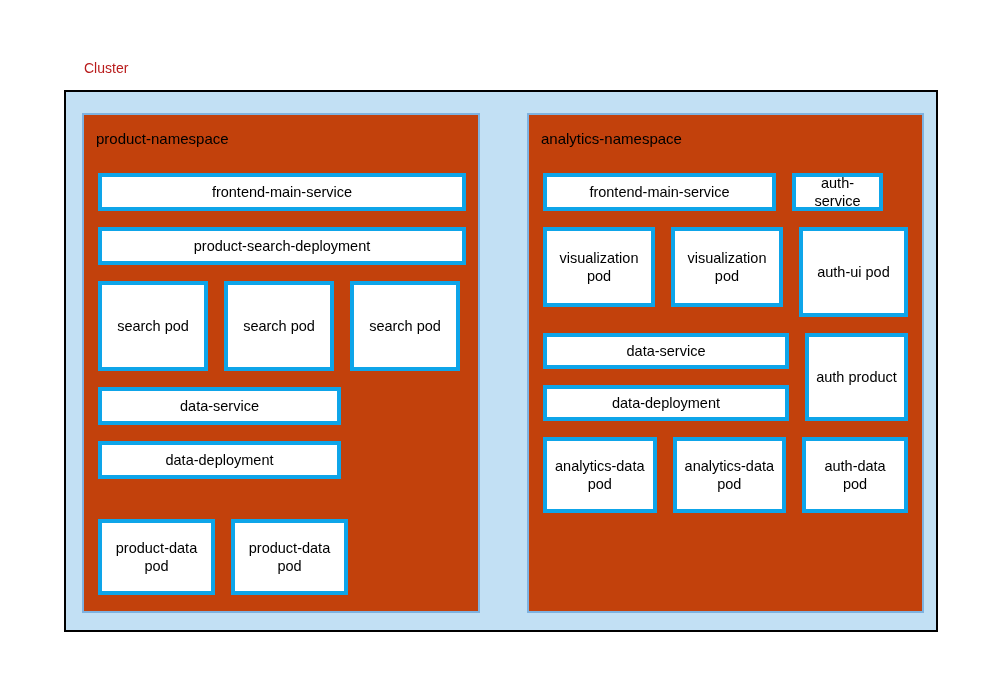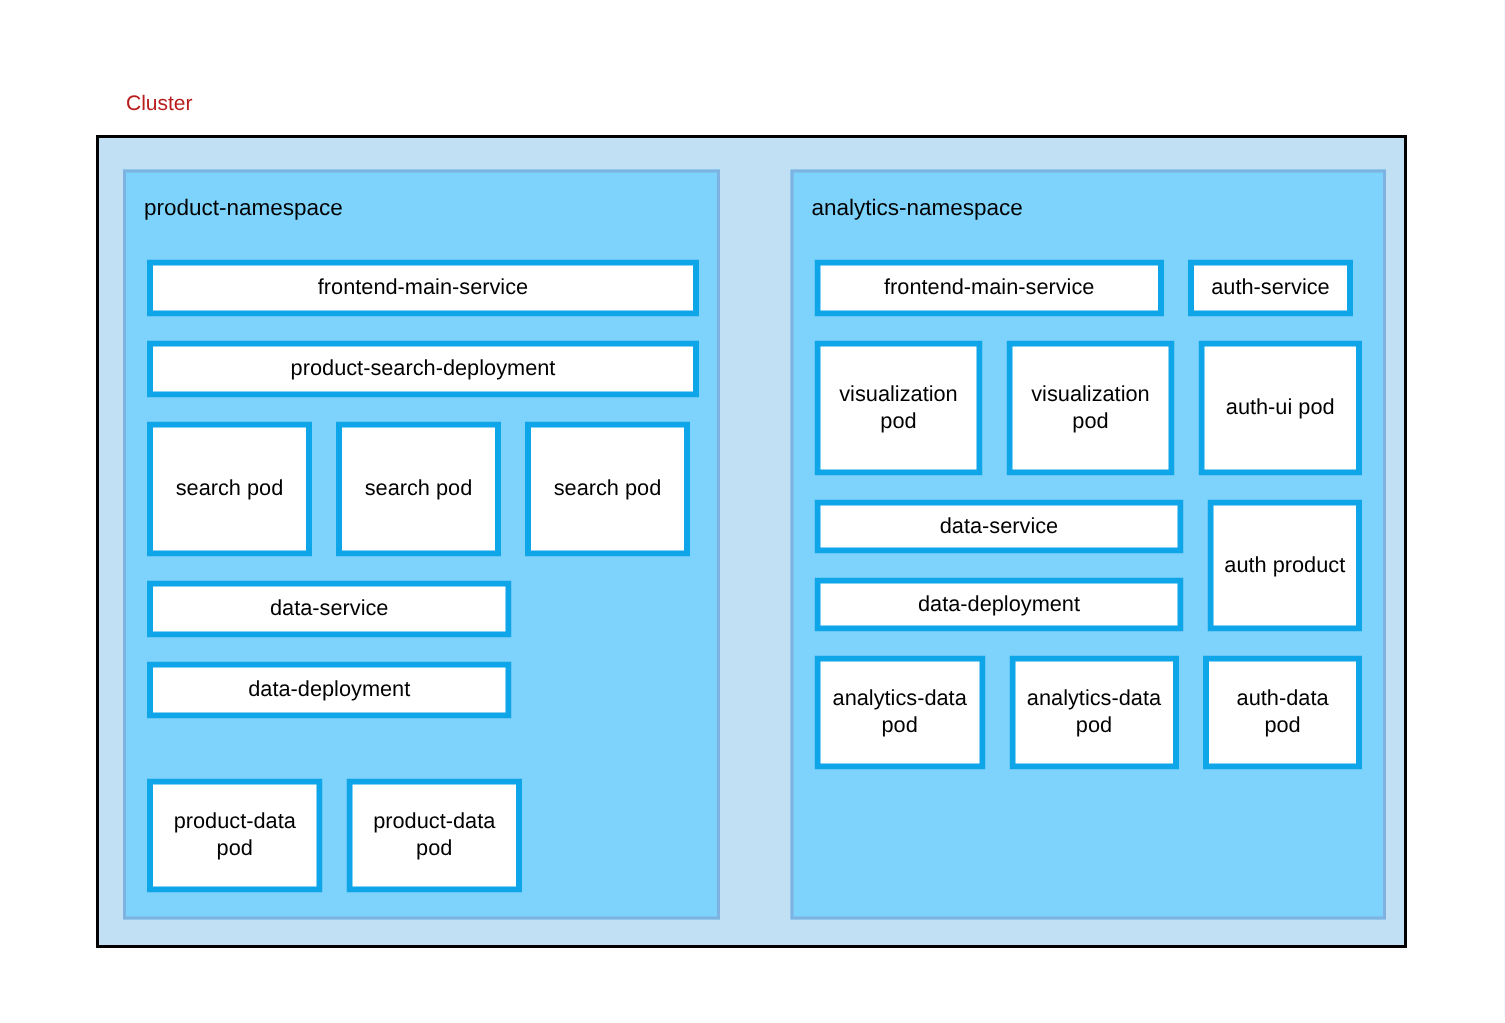--- a/index.html
+++ b/index.html
@@ -39,21 +39,21 @@
     display: flex;
     flex-direction: row;
     align-items: flex-start;
     padding: 21px 16px;
     gap: 47px;
   }
 
   
   .namespace {
     box-sizing: border-box;
-    background: #7dd3fc;
+    background: #c2410c;
     border: 2px solid #7eb2e0;
     padding: 0;
     position: relative;
     height: 500px;
     flex: 0 0 auto;
   }
   .ns-product { width: 398px; }
   .ns-analytics { width: 397px; }
 
   .ns-title {
@@ -101,23 +101,23 @@
 
   
   .p-wide      { width: 368px; height: 38px; }
   .p-pod       { width: 110px; height: 90px; }
   .p-stackwide { width: 243px; height: 38px; }
   .p-secret    { width: 109px; height: 92px; }
   .p-datapod   { width: 117px; height: 76px; margin-top: 24px; }
 
   
   .a-service   { width: 233px; height: 38px; }
-  .a-auth      { width: 110px; height: 38px; }
+  .a-auth      { width: 91px; height: 38px; }
   .a-deploy    { width: 233px; height: 38px; }
-  .a-vizpod    { width: 113px; height: 90px; }
+  .a-vizpod    { width: 113px; height: 80px; }
   .a-authuipod { width: 110px; height: 90px; }
   .a-datawide  { width: 246px; height: 36px; }
   .a-secret    { width: 110px; height: 88px; }
   .a-datapod   { width: 118px; height: 76px; }
   .a-authdatapod { width: 110px; height: 76px; }
 
   .gap10 { height: 16px; }
 </style>
 </head>
 <body>

